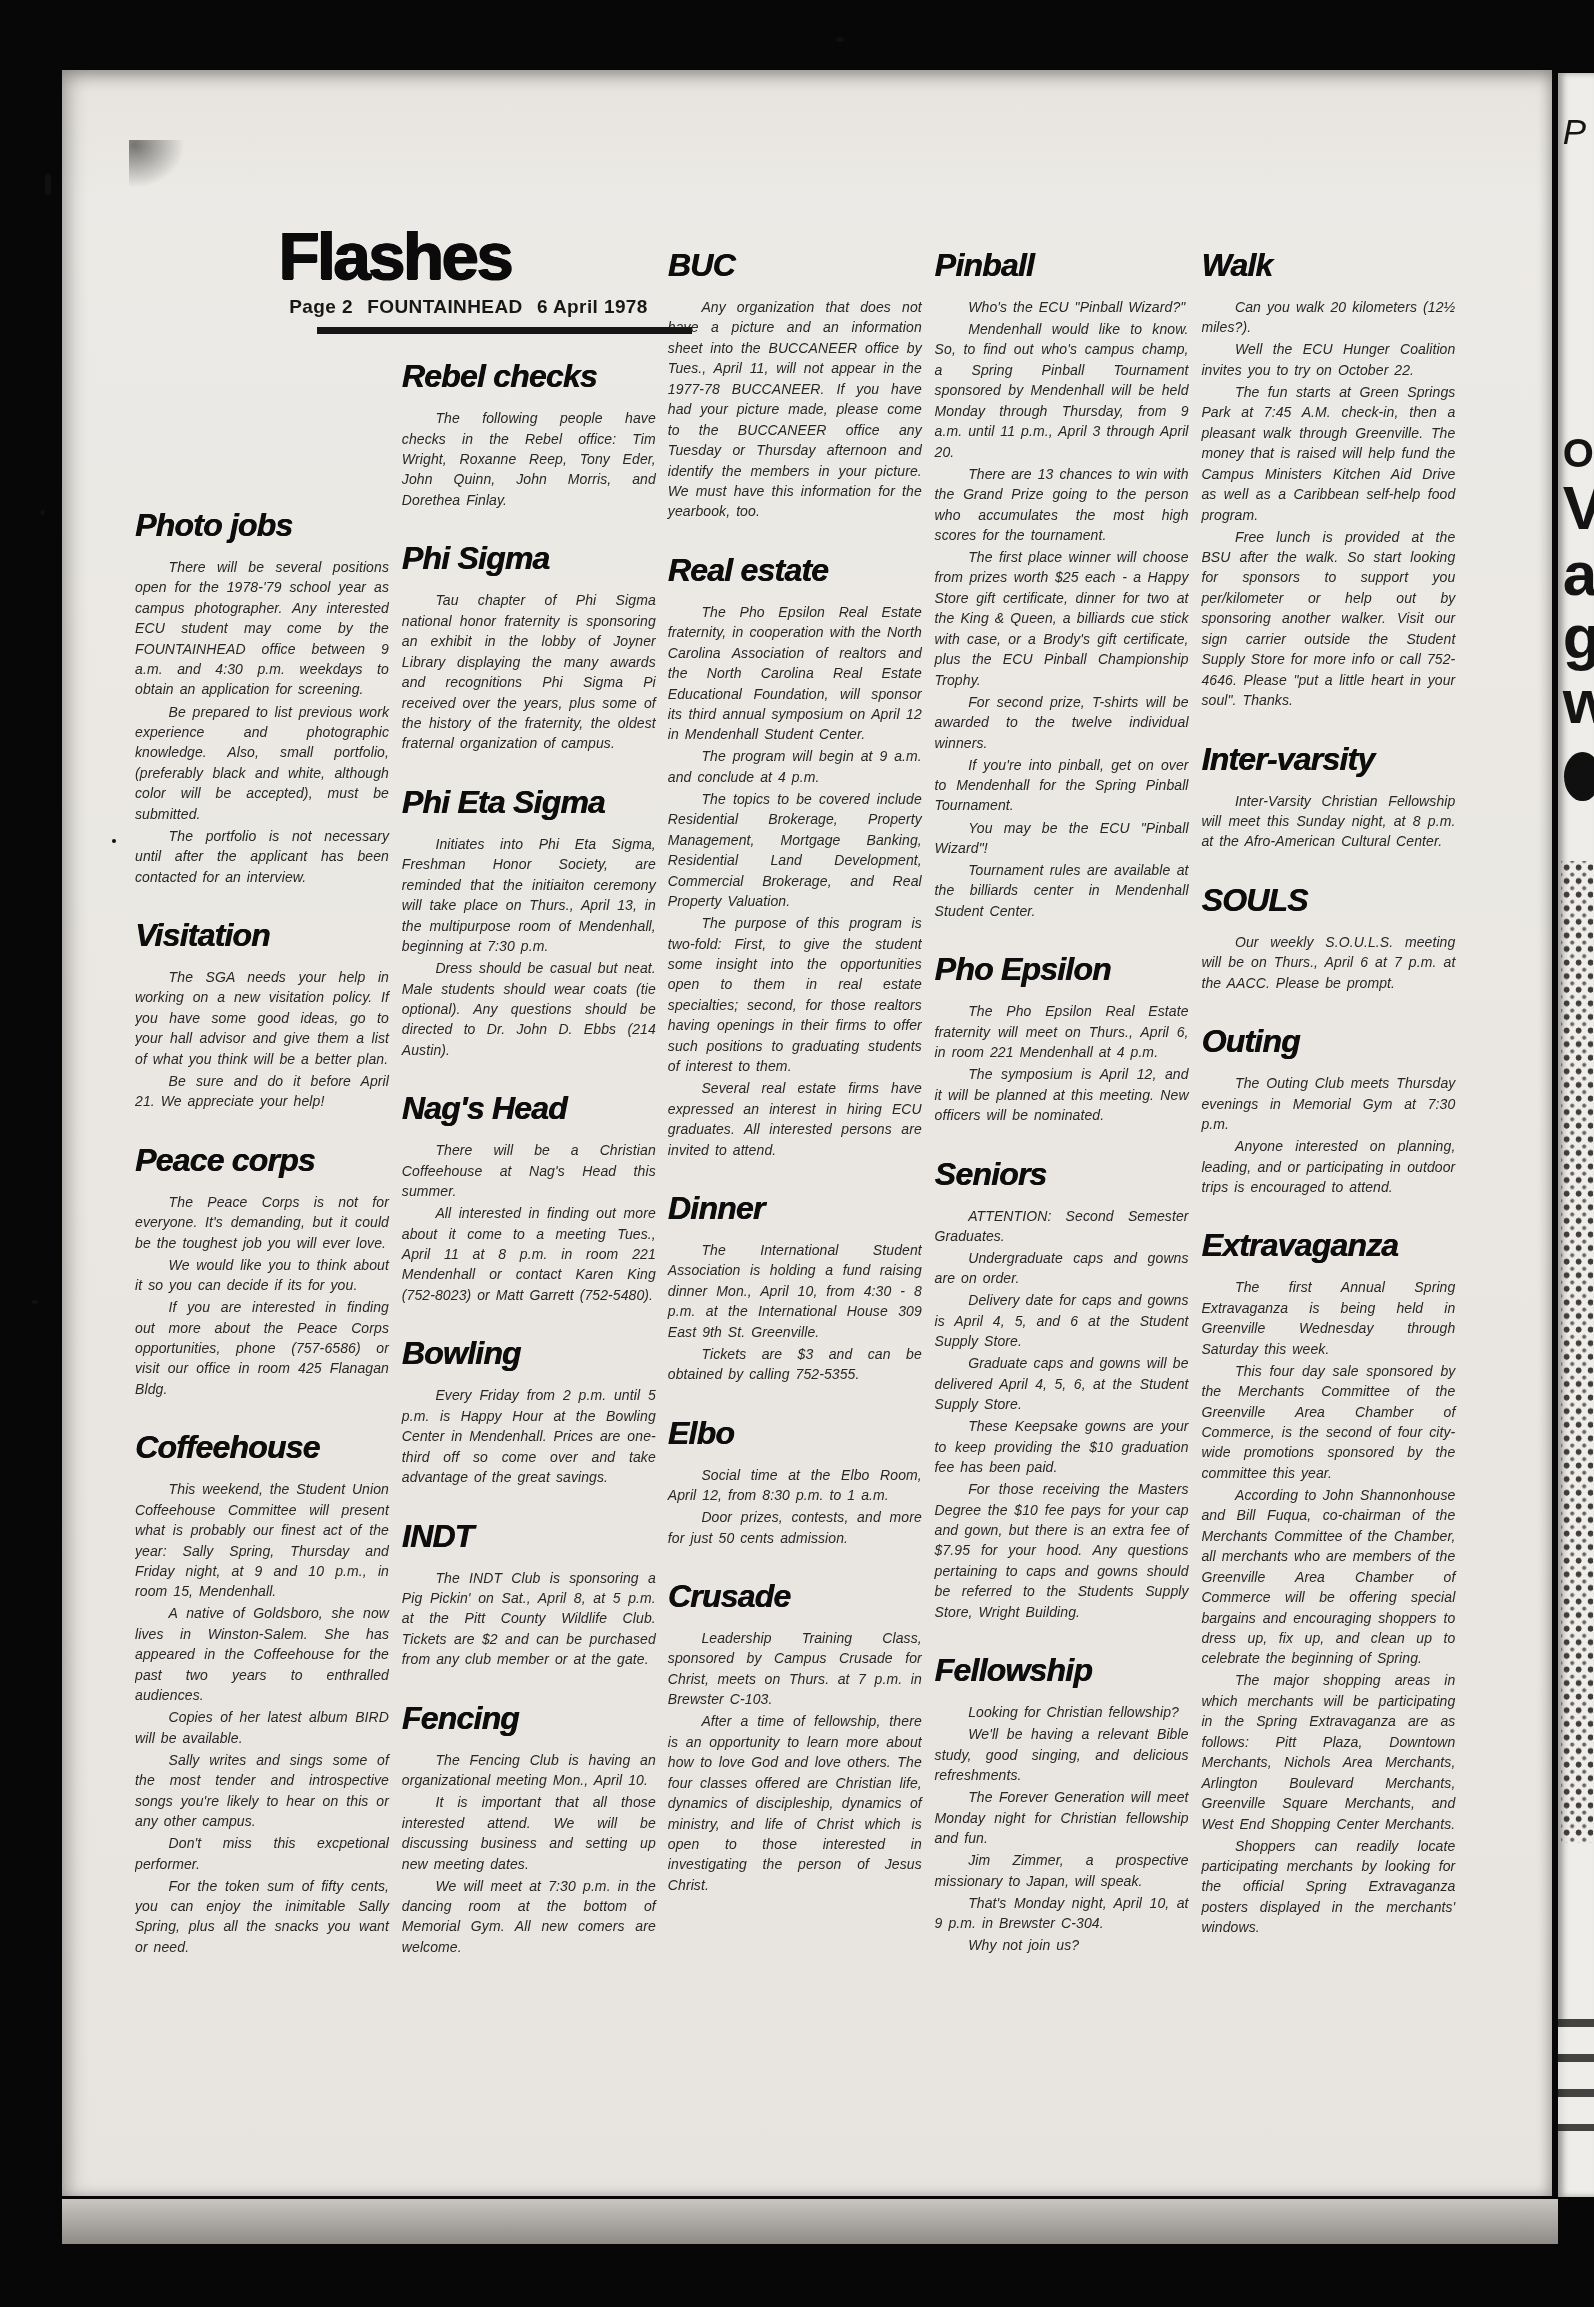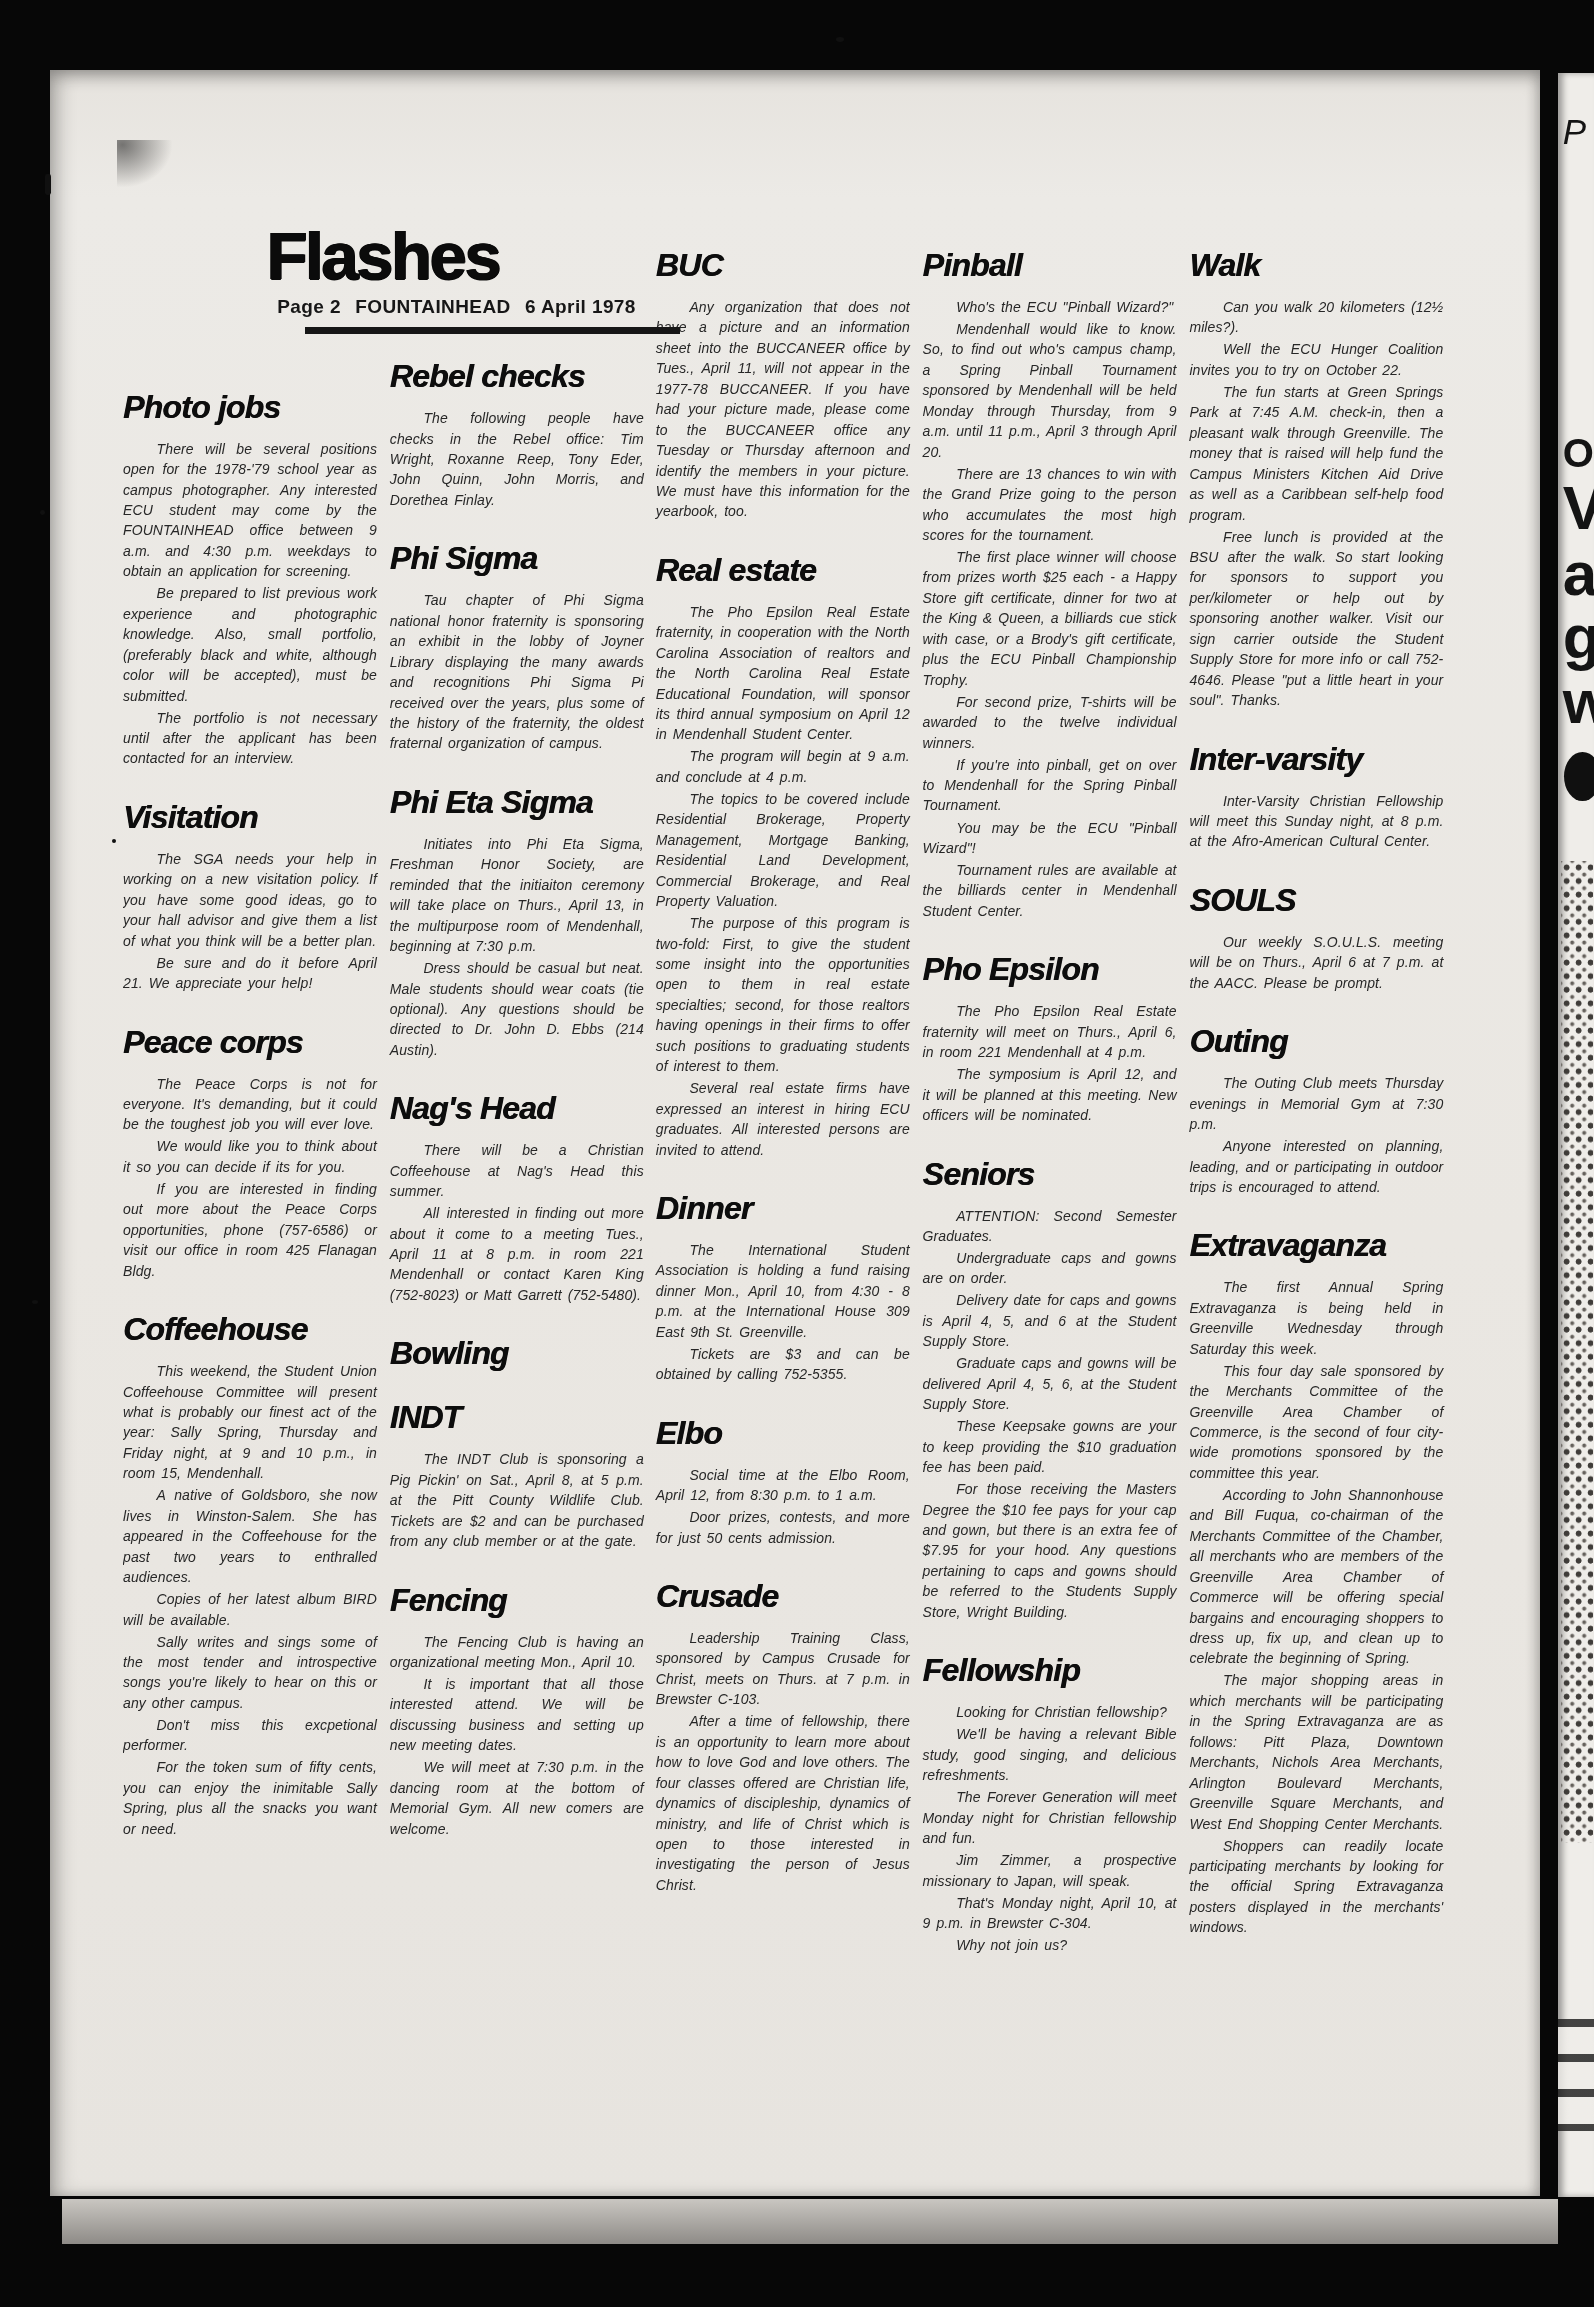--- a/index.html
+++ b/index.html
@@ -4,21 +4,21 @@
 <style>
   html,body{margin:0;padding:0;}
   body{
     width:1595px;height:2307px;
     background:#070707;
     position:relative;
     overflow:hidden;
     font-family:"Liberation Sans","DejaVu Sans",sans-serif;
   }
   .page{
-    position:absolute;left:50px;top:70px;
+    position:absolute;left:62px;top:70px;
     width:1490px;height:2126px;
     background:linear-gradient(180deg,#e6e3de 0%,#eceae6 6%,#eae7e2 55%,#e7e4df 100%);
     box-shadow:inset 0 8px 14.4px rgba(0,0,0,.22), inset 11px 0 17.5px rgba(0,0,0,.16), inset -4.8px 0 11px rgba(0,0,0,.12);
     overflow:hidden;
   }
   .page-inner{
     position:absolute;left:73px;top:158px;right:35px;bottom:16px;
     overflow:hidden;
   }
   .content{display:flex;gap:12.8px;align-items:flex-start;}
@@ -169,20 +169,21 @@
                 <p>Initiates into Phi Eta Sigma, Freshman Honor Society, are reminded that the initiaiton ceremony will take place on Thurs., April 13, in the multipurpose room of Mendenhall, beginning at 7:30 p.m.</p>
                 <p>Dress should be casual but neat. Male students should wear coats (tie optional). Any questions should be directed to Dr. John D. Ebbs (214 Austin).</p>
               </section>
               <section>
                 <h2>Nag's Head</h2>
                 <p>There will be a Christian Coffeehouse at Nag's Head this summer.</p>
                 <p>All interested in finding out more about it come to a meeting Tues., April 11 at 8 p.m. in room 221 Mendenhall or contact Karen King (752-8023) or Matt Garrett (752-5480).</p>
               </section>
               <section>
                 <h2>Bowling</h2>
+                <p>Every Friday from 2 p.m. until 5 p.m. is Happy Hour at the Bowling Center in Mendenhall. Prices are one-third off so come over and take advantage of the great savings.</p>
               </section>
               <section>
                 <h2>INDT</h2>
                 <p>The INDT Club is sponsoring a Pig Pickin' on Sat., April 8, at 5 p.m. at the Pitt County Wildlife Club. Tickets are $2 and can be purchased from any club member or at the gate.</p>
               </section>
               <section>
                 <h2>Fencing</h2>
                 <p>The Fencing Club is having an organizational meeting Mon., April 10.</p>
                 <p>It is important that all those interested attend. We will be discussing business and setting up new meeting dates.</p>
                 <p>We will meet at 7:30 p.m. in the dancing room at the bottom of Memorial Gym. All new comers are welcome.</p>

